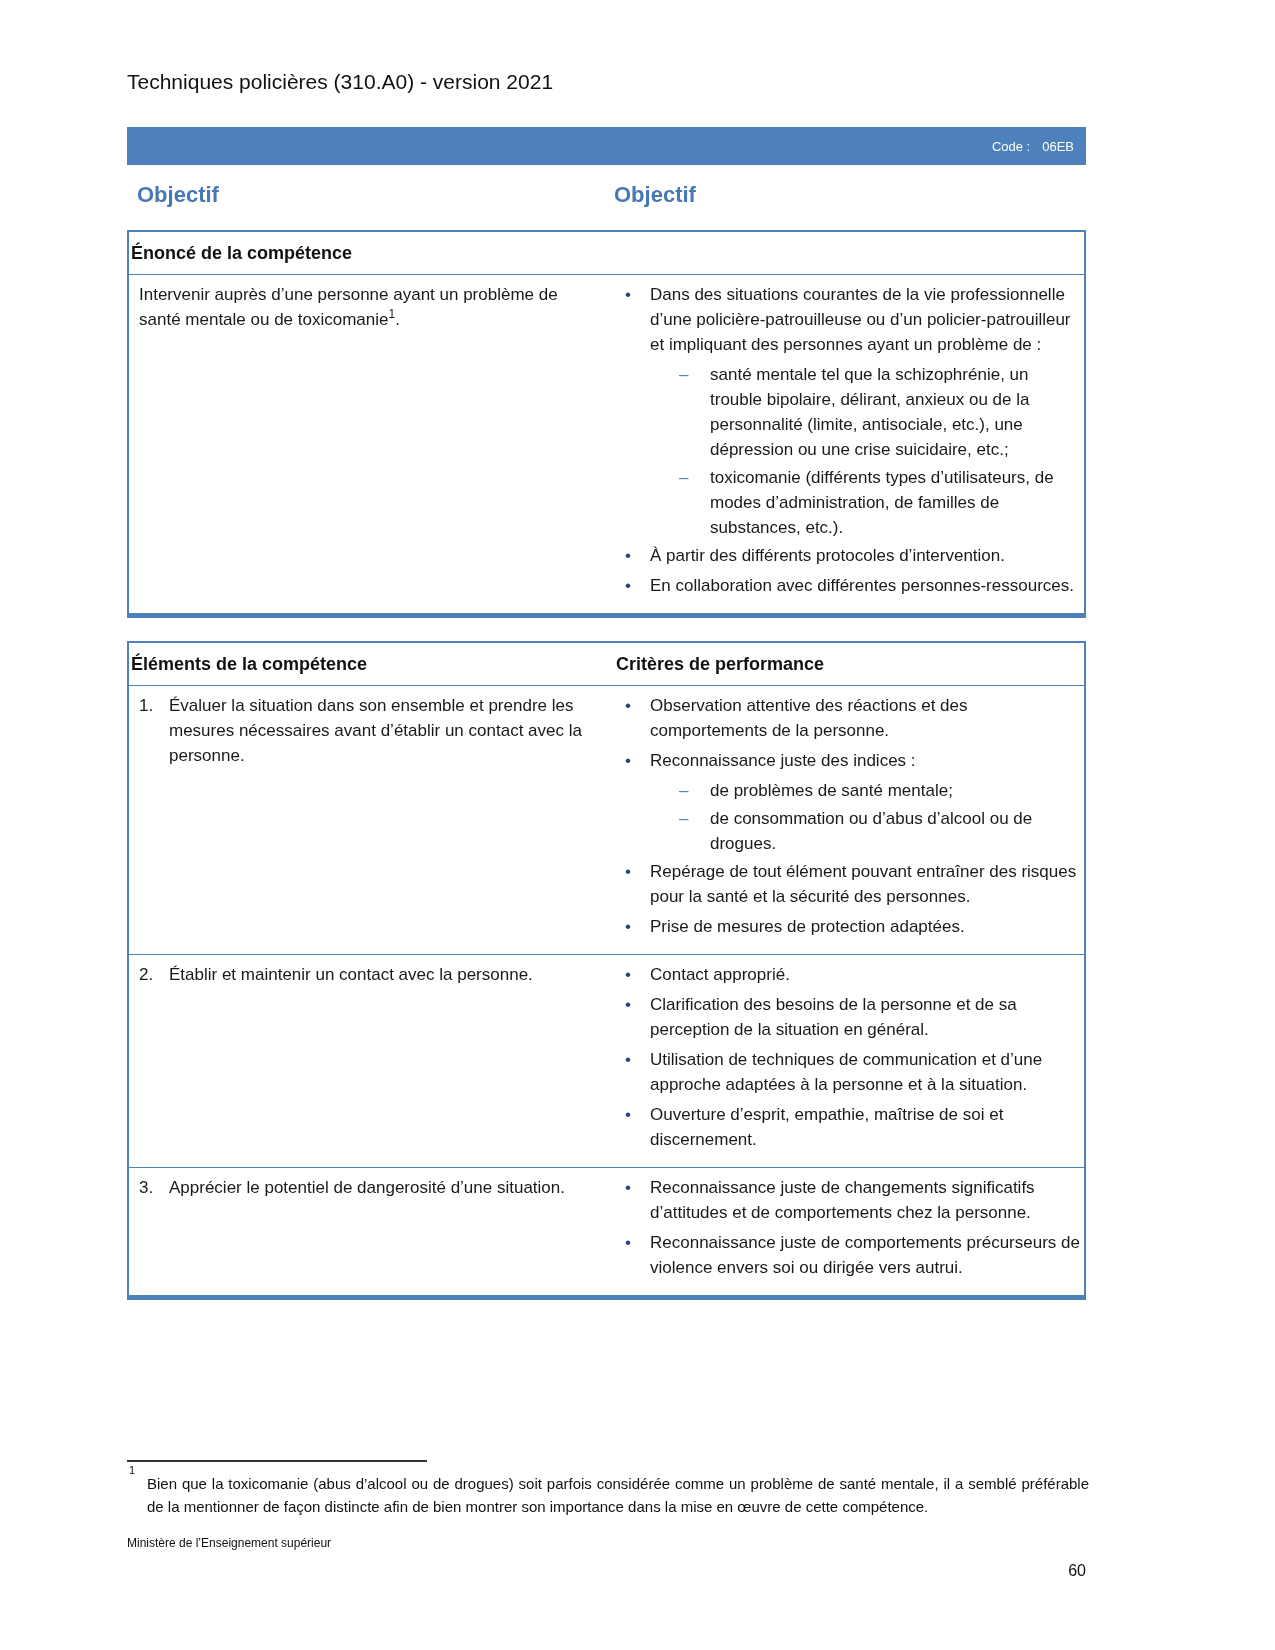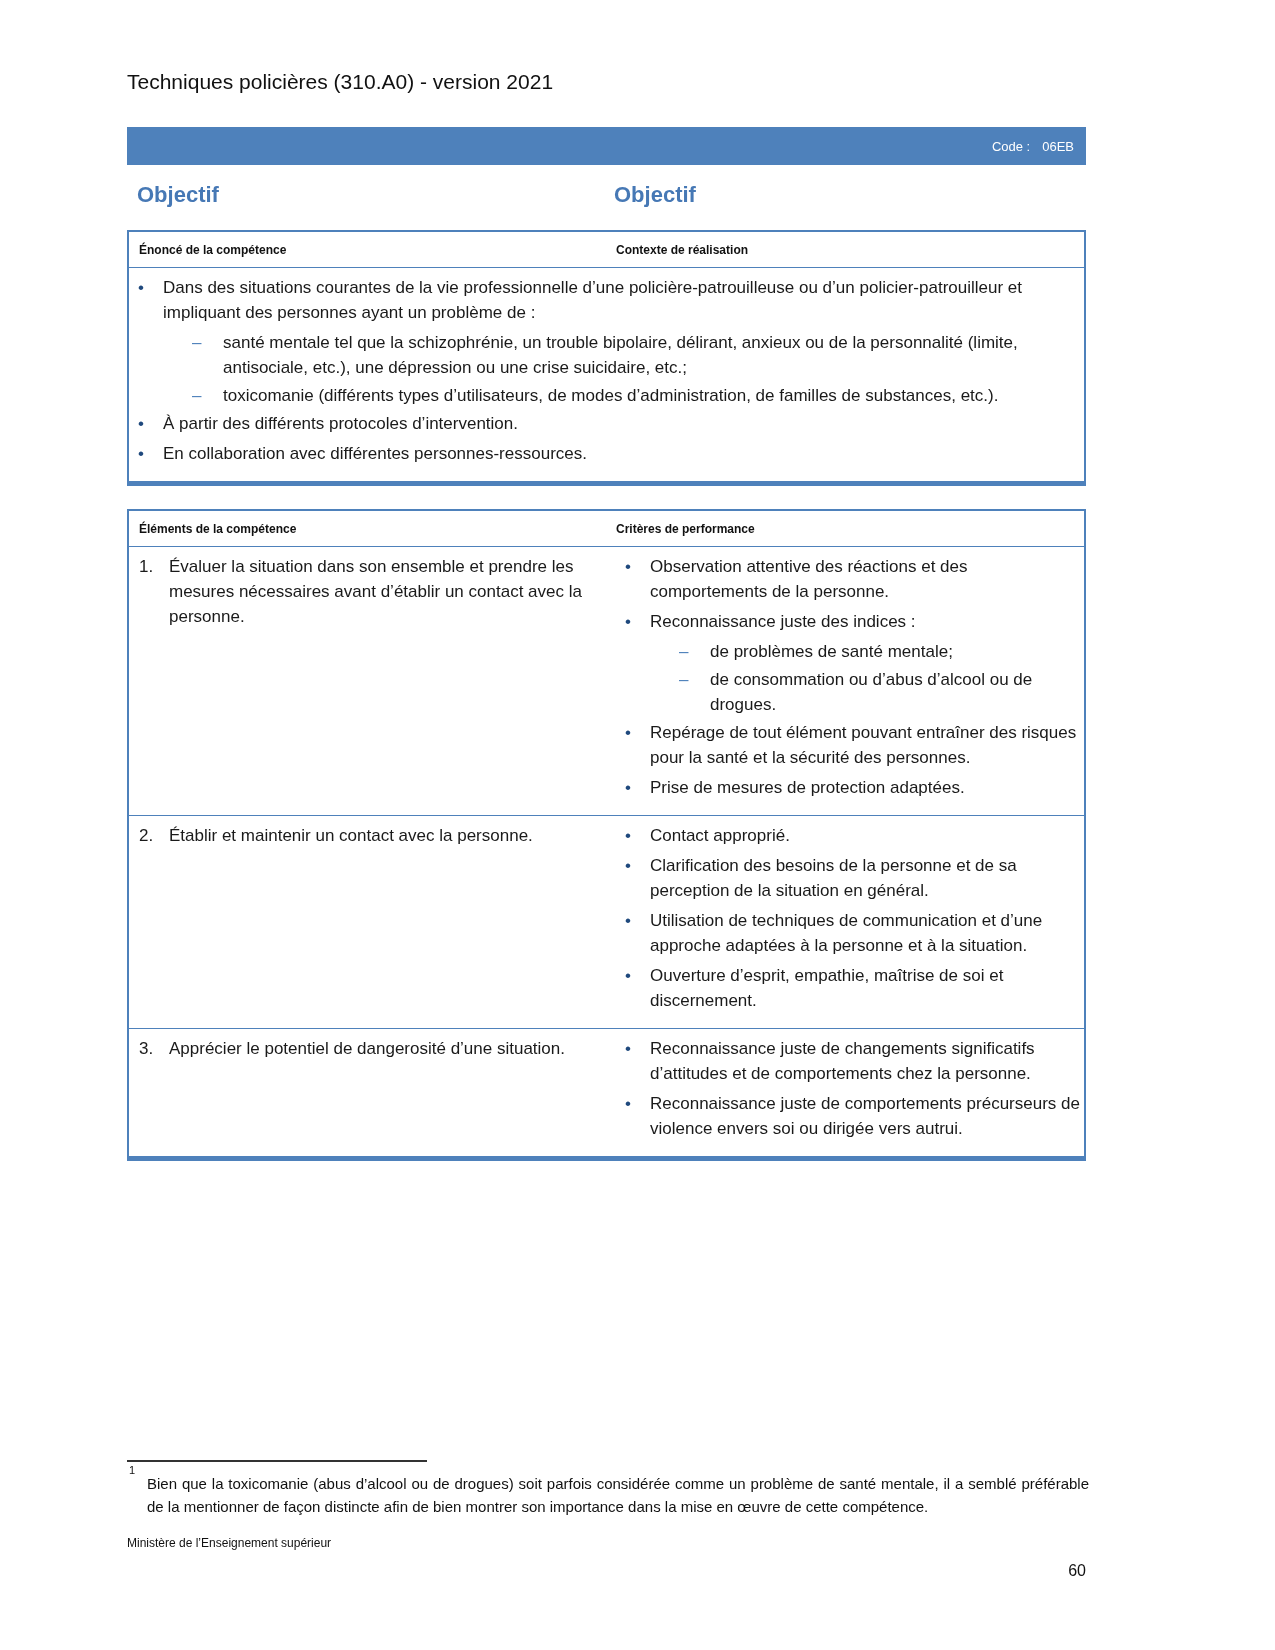--- a/index.html
+++ b/index.html
@@ -22,21 +22,21 @@
     position:absolute; top:182px; font-size:22px; font-weight:bold; color:#4678b5;
   }
   .heading.obj { left:137px; }
   .heading.std { left:614px; }
   .content { position:absolute; left:127px; top:230px; width:959px; }
   .ptable {
     border:2px solid #4e81bb; border-bottom-width:5px;
     box-sizing:border-box; margin-bottom:23px; background:#fff;
   }
   .t-head { display:flex; border-bottom:1px solid #4e81bb; }
-  .hcell { font-weight:bold; font-size:12px; color:#111; padding:11px 6px 10px 10px; box-sizing:border-box; }
+  .hcell { font-weight:bold; font-size:18px; color:#111; padding:11px 6px 10px 2px; box-sizing:border-box; }
   .hcell.hl { width:487px; flex:none; }
   .hcell.hr { flex:1; padding-left:0; }
   .row { display:flex; }
   .row + .row { border-top:1px solid #4e81bb; }
   .cell-l {
     width:487px; flex:none; box-sizing:border-box;
     padding:7px 18px 10px 10px; font-size:17px; line-height:25px;
   }
   .cell-r { flex:1; box-sizing:border-box; padding:7px 2px 10px 0; font-size:17px; line-height:25px; }
   .num-row { display:flex; }
@@ -74,23 +74,25 @@
   </div>
 
   <div class="heading obj">Objectif</div>
   <div class="heading std">Objectif</div>
 
   <div class="content">
 
     <div class="ptable">
       <div class="t-head">
         <div class="hcell hl">Énoncé de la compétence</div>
-        <div class="hcell hr">Contexte de réalisation</div>
       </div>
       <div class="row">
+        <div class="cell-l">
+          <span>Intervenir auprès d’une personne ayant un problème de santé mentale ou de toxicomanie</span><sup>1</sup><span>.</span>
+        </div>
         <div class="cell-r" id="contexte-list">
             <div class="bullet-item">
               <span class="b-marker">•</span>
               <span class="b-text">Dans des situations courantes de la vie professionnelle d’une policière-patrouilleuse ou d’un policier-patrouilleur et impliquant des personnes ayant un problème de :</span>
             </div>
             <div class="sub-item">
               <span class="s-marker">–</span>
               <span class="b-text">santé mentale tel que la schizophrénie, un trouble bipolaire, délirant, anxieux ou de la personnalité (limite, antisociale, etc.), une dépression ou une crise suicidaire, etc.;</span>
             </div>
             <div class="sub-item">

